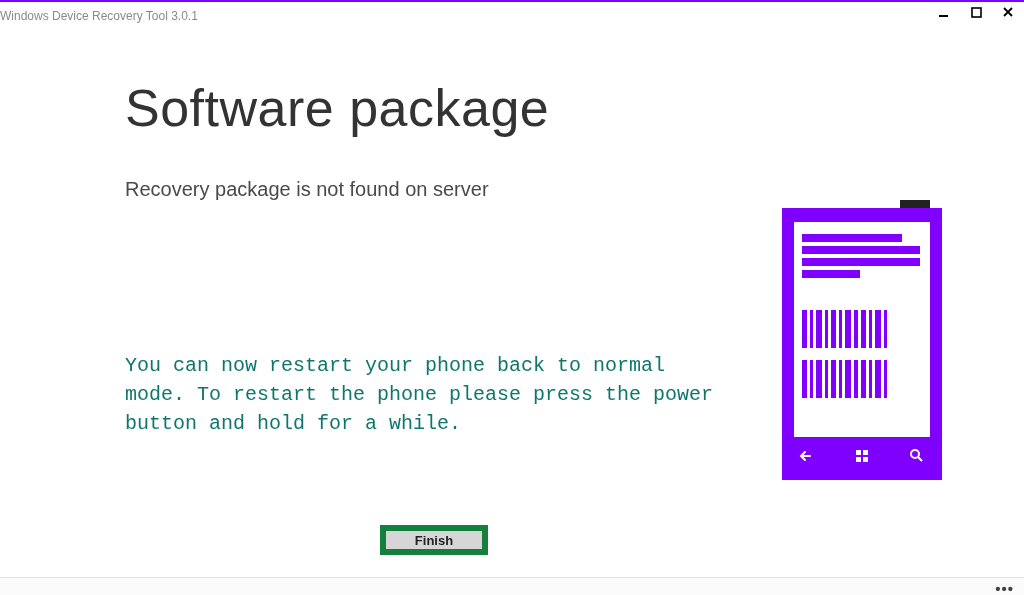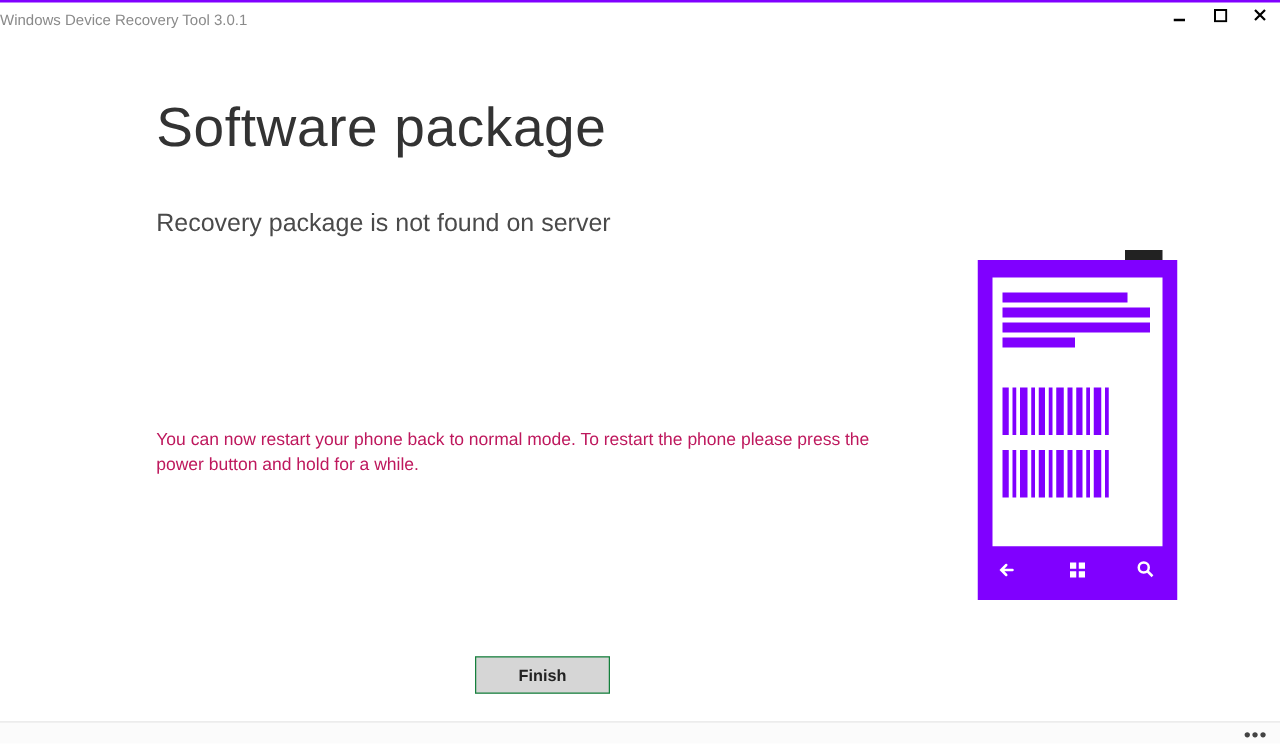--- a/index.html
+++ b/index.html
@@ -47,47 +47,48 @@
       align-items: center;
       justify-content: center;
       cursor: pointer;
       color: #000;
     }
     .content {
       padding: 48px 0 0 125px;
       position: relative;
     }
     .page-title {
-      font-size: 44px;
+      font-size: 52px;
       font-weight: 200;
       color: #333;
       letter-spacing: 0.5px;
       margin-bottom: 40px;
     }
     .subtitle {
       font-size: 20px;
       font-weight: 300;
       color: #4a4a4a;
       margin-bottom: 150px;
     }
     .description {
-      font-size: 14px;
-      color: #be185d;
+      font-size: 20px;
+      color: #0f766e;
       max-width: 590px;
       line-height: 1.45;
       font-weight: 400;
+      font-family: Liberation Mono, monospace;
     }
     .finish-button {
       position: absolute;
       left: 380px;
       top: 525px;
       width: 108px;
       height: 30px;
       background: #d6d6d6;
-      border: 1px solid #15803d;
+      border: 6px solid #15803d;
       font-size: 13px;
       font-weight: 600;
       color: #222;
       cursor: pointer;
       font-family: inherit;
     }
     .phone-illustration {
       position: absolute;
       right: 82px;
       top: 200px;

